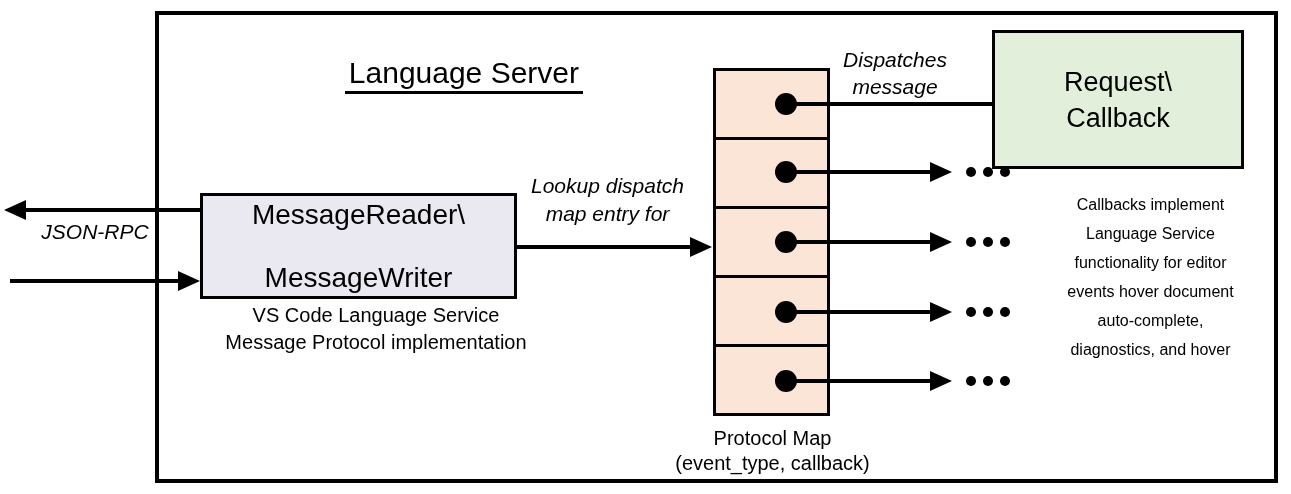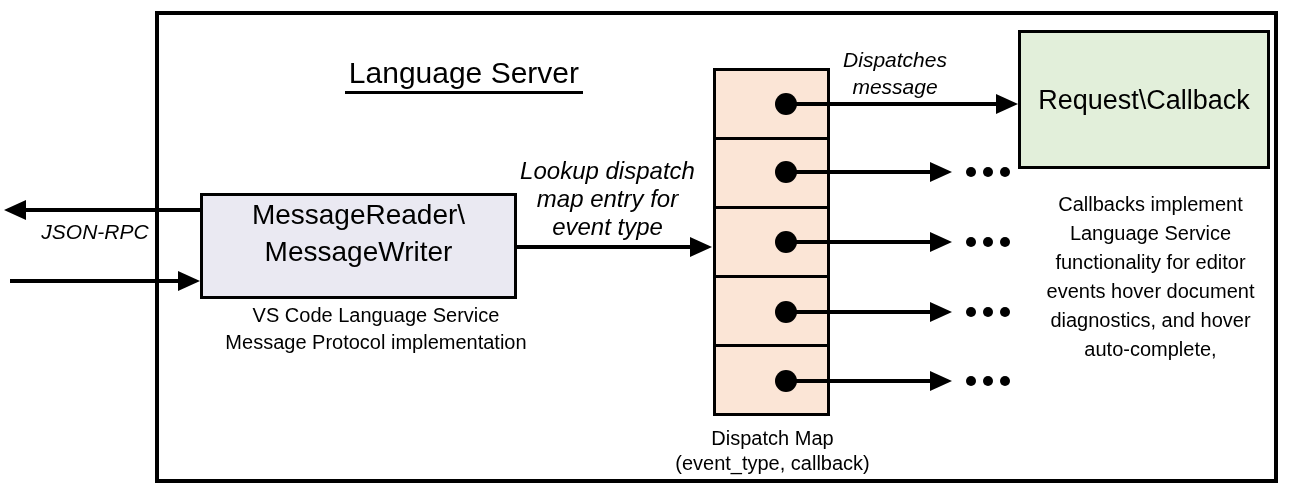--- a/index.html
+++ b/index.html
@@ -35,47 +35,47 @@
     border-top: 10px solid transparent; border-bottom: 10px solid transparent;
   }
   .lbl { position: absolute; text-align: center; }
   .it { font-style: italic; }
 
   .io-label { left: 20px; top: 218px; width: 150px; font-size: 21px; line-height: 27px; }
 
   .reader-box {
     left: 200px; top: 193px; width: 317px; height: 106px;
     background: var(--reader-fill, #eae9f2);
-    display: flex; flex-direction: column; align-items: center; justify-content: flex-start;
+    display: flex; flex-direction: column; align-items: center; justify-content: space-between;
     font-size: 28px; line-height: 37px; text-align: center;
   }
   .reader-caption { left: 200px; top: 302px; width: 352px; font-size: 20px; line-height: 27px; }
 
-  .lookup-label { left: 510px; top: 157px; width: 195px; font-size: 24px; line-height: 28px; }
+  .lookup-label { left: 510px; top: 172px; width: 195px; font-size: 21px; line-height: 28px; }
 
   .dmap {
     left: 713px; top: 68px; width: 117px; height: 348px;
     display: flex; flex-direction: column; background: var(--cell-fill, #fbe5d6);
   }
   .dmap .cell { flex: 1 1 0; background: var(--cell-fill, #fbe5d6); }
   .dmap .cell + .cell { border-top: 3px solid var(--line-color, #000); }
   .dot { position: absolute; width: 22px; height: 22px; border-radius: 50%; background: var(--line-color, #000); }
 
   .ellipsis { position: absolute; display: flex; gap: 7px; align-items: center; }
   .ellipsis i { display: block; width: 10px; height: 10px; border-radius: 50%; background: var(--line-color, #000); }
 
   .dispatches-label { left: 820px; top: 46px; width: 150px; font-size: 21px; line-height: 27px; }
 
   .callback-box {
-    left: 1018px; top: 30px; width: 252px; height: 139px;
+    left: 992px; top: 30px; width: 252px; height: 139px;
     background: var(--callback-fill, #e2efda);
-    display: flex; flex-direction: row; align-items: center; justify-content: center;
+    display: flex; flex-direction: column; align-items: center; justify-content: center;
     font-size: 27px; line-height: 36px; text-align: center;
   }
-  .callbacks-note { left: 1023px; top: 190px; width: 255px; font-size: 20px; line-height: 29px; }
+  .callbacks-note { left: 1023px; top: 190px; width: 255px; font-size: 16px; line-height: 29px; }
   .dmap-caption { left: 655px; top: 426px; width: 235px; font-size: 20px; line-height: 25px; }
 </style>
 </head>
 <body>
 
 <div class="canvas">
 
   <div class="box outer-box"></div>
 
   <div class="title-wrap">
@@ -98,21 +98,20 @@
   <div class="lbl reader-caption">
     <div>VS Code Language Service</div>
     <div>Message Protocol implementation</div>
   </div>
 
   <div class="hline" style="left:517px; top:245px; width:175px;"></div>
   <div class="head-right" style="left:690px; top:237px;"></div>
   <div class="lbl it lookup-label">
     <div>Lookup dispatch</div>
     <div>map entry for</div>
-    <div>event type</div>
   </div>
 
   <div class="box dmap">
     <div class="cell"></div>
     <div class="cell"></div>
     <div class="cell"></div>
     <div class="cell"></div>
     <div class="cell"></div>
   </div>
   <div class="dot" style="left:775px; top:93px;"></div>
@@ -165,22 +164,22 @@
   <div class="box callback-box">
     <div>Request\</div>
     <div>Callback</div>
   </div>
 
   <div class="lbl callbacks-note">
     <div>Callbacks implement</div>
     <div>Language Service</div>
     <div>functionality for editor</div>
     <div>events hover document</div>
+    <div>auto-complete,</div>
     <div>diagnostics, and hover</div>
-    <div>auto-complete,</div>
   </div>
 
   <div class="lbl dmap-caption">
-    <div>Dispatch Map</div>
+    <div>Protocol Map</div>
     <div>(event_type, callback)</div>
   </div>
 
 </div>
 
 </body></html>

